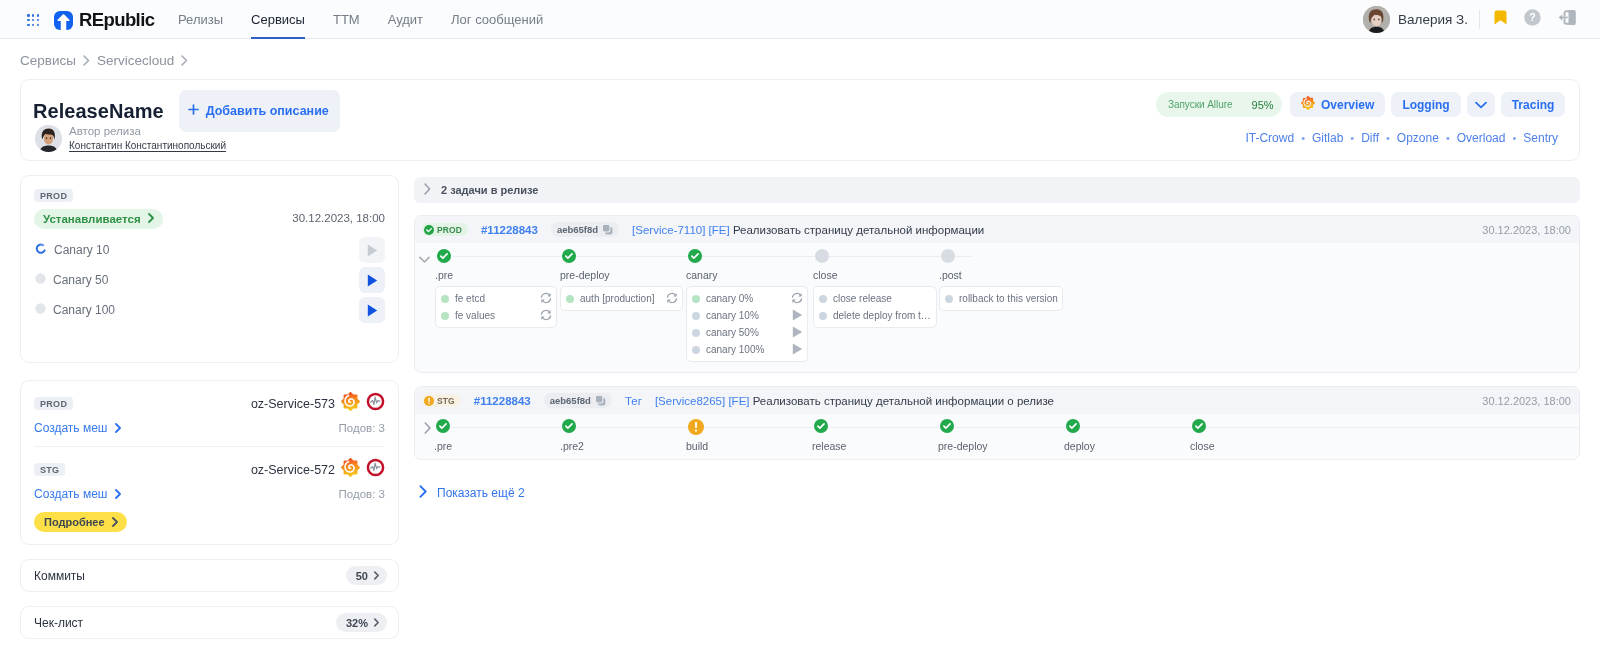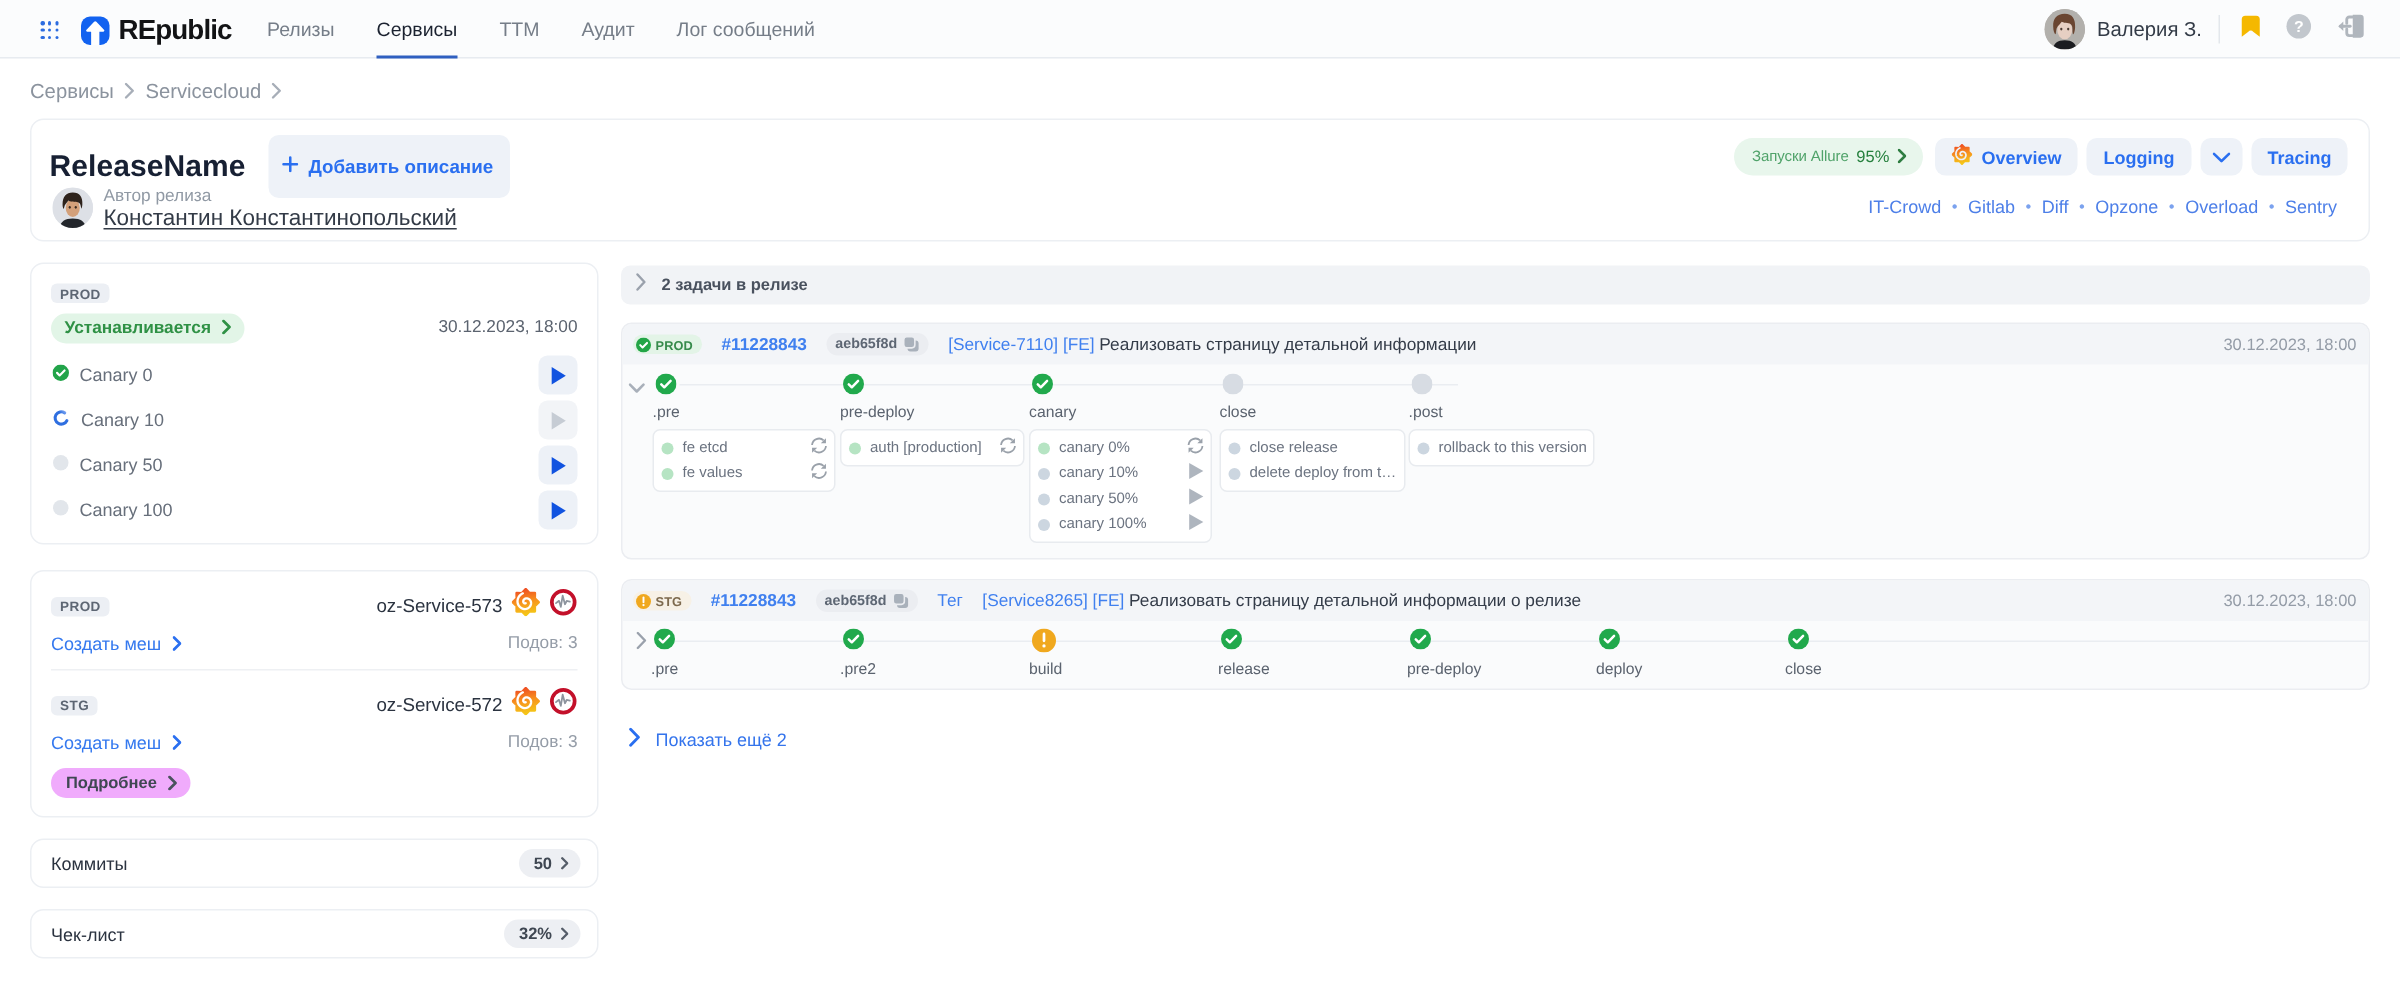--- a/index.html
+++ b/index.html
@@ -40,24 +40,24 @@
   
   .titlecard { position:absolute; left:20px; top:79px; width:1560px; height:82px;
     background:#fff; border:1px solid #eceff3; border-radius:9px; }
   .title-row { position:absolute; left:12px; top:10px; display:flex; align-items:center; gap:15px; }
   .rel-name { font-size:20px; font-weight:bold; color:#172033; letter-spacing:0.05px; }
   .add-desc { background:#eef2f8; color:#2a6ff0; font-size:12.5px; font-weight:bold;
     border-radius:7px; height:42px; padding:0 11px 0 9px; display:flex; align-items:center; gap:7px; cursor:pointer; }
   .author-row { position:absolute; left:14px; top:44px; display:flex; align-items:center; gap:7px; }
   .avatar-sm { width:27px; height:27px; border-radius:50%; overflow:hidden; background:#e2e5ea; flex:none; }
   .author-label { font-size:11.5px; color:#9099a4; line-height:14px; }
-  .author-name { font-size:15px; color:#333b47; text-decoration:underline; text-underline-offset:2px; line-height:15px; }
+  .author-name { font-size:10px; color:#333b47; text-decoration:underline; text-underline-offset:2px; line-height:15px; }
 
   .allure { position:absolute; left:1135px; top:12px; height:25px; background:#e8f6ec;
-    border-radius:13px; width:126px; display:flex; align-items:center; gap:5px; padding:0 10px 0 12px; white-space:nowrap; }
+    border-radius:13px; width:126px; display:flex; align-items:center; gap:19px; padding:0 10px 0 12px; white-space:nowrap; }
   .allure .t { font-size:10px; color:#50a36a; white-space:nowrap; letter-spacing:-0.05px; }
   .allure .p { font-size:11px; font-weight:normal; color:#26803e; }
   .btn-grp { position:absolute; left:1269px; top:12px; display:flex; align-items:center; gap:6px; }
   .gbtn { background:#eef2f8; border-radius:7px; height:25px; display:flex; align-items:center;
     gap:6px; padding:0 11px; font-size:12px; font-weight:bold; color:#2a6ff0; cursor:pointer; }
   .gbtn.caret { padding:0 8px; width:28px; justify-content:center; }
   .links { position:absolute; right:21px; top:51px; display:flex; align-items:center; gap:7px;
     font-size:12px; color:#4d7fe8; }
   .links .dot { color:#7ba2ee; font-size:11px; }
 
@@ -275,36 +275,20 @@
     <span>Устанавливается</span>
     <span>
       <svg width="6" height="10" viewBox="0 0 6 10">
           <path d="M1 1l4 4-4 4" stroke="#2f9145" stroke-width="1.8" fill="none" stroke-linecap="round" stroke-linejoin="round"></path>
         </svg>
     </span>
   </div>
   <div class="dt" style="position:absolute;right:13px;top:36px;">30.12.2023, 18:00</div>
 
   <div style="position:absolute;left:14px;right:13px;top:59px;">
-    <div class="canary-row">
-      <div class="canary-label">
-        <span>
-          <svg width="11" height="11" viewBox="0 0 13 13">
-              <circle cx="6.5" cy="6.5" r="6.5" fill="#22a44a"></circle>
-          <path d="M3.6 6.6 5.6 8.6 9.5 4.7" stroke="#fff" stroke-width="1.7" fill="none" stroke-linecap="round" stroke-linejoin="round"></path>
-            </svg>
-        </span>
-        <span>Canary 0</span>
-      </div>
-      <div class="playbtn">
-        <svg width="11" height="13" viewBox="0 0 11 13">
-            <path d="M0.8 0.6 10.2 6.5 0.8 12.4z" fill="#1153e0"></path>
-          </svg>
-      </div>
-    </div>
     <div class="canary-row">
       <div class="canary-label">
         <span>
           <svg width="12" height="12" viewBox="0 0 14 14">
               <defs>
                 <linearGradient id="spg" x1="1" y1="0.1" x2="0.1" y2="0.9">
                   <stop offset="0" stop-color="#7ea6f2"></stop>
                   <stop offset="0.35" stop-color="#2f6fe0"></stop>
                   <stop offset="1" stop-color="#2f6fe0"></stop>
                 </linearGradient>
@@ -426,21 +410,21 @@
     <div style="display:flex;align-items:center;justify-content:space-between;margin-top:6px;">
       <span style="display:flex;align-items:center;gap:7px;font-size:12px;color:#3579ef;cursor:pointer">
         <span>Создать меш</span>
         <svg width="6" height="10" viewBox="0 0 6 10">
             <path d="M1 1l4 4-4 4" stroke="#2a6ff0" stroke-width="1.8" fill="none" stroke-linecap="round" stroke-linejoin="round"></path>
           </svg>
       </span>
       <span style="font-size:11.5px;color:#949ca7;">Подов: 3</span>
     </div>
   </div>
-  <div style="position:absolute;left:13px;top:131px;height:20px;background:#f0abfc;border-radius:10px;display:flex;align-items:center;gap:7px;padding:0 9px 0 10px;">
+  <div style="position:absolute;left:13px;top:131px;height:20px;background:#fde047;border-radius:10px;display:flex;align-items:center;gap:7px;padding:0 9px 0 10px;">
     <span style="font-size:11px;font-weight:bold;color:#3f4752;">Подробнее</span>
     <svg width="6" height="10" viewBox="0 0 6 10">
         <path d="M1 1l4 4-4 4" stroke="#4a525e" stroke-width="1.8" fill="none" stroke-linecap="round" stroke-linejoin="round"></path>
       </svg>
   </div>
 </div>
 
 <div class="card" style="left:20px; top:559px; width:379px; height:33px; display:flex; align-items:center; justify-content:space-between; padding:0 11px 0 13px;">
   <span style="font-size:12px;color:#2b3340;">Коммиты</span>
   <span style="height:19px;background:#edeff3;border-radius:10px;display:flex;align-items:center;gap:6px;padding:0 8px 0 10px;">

